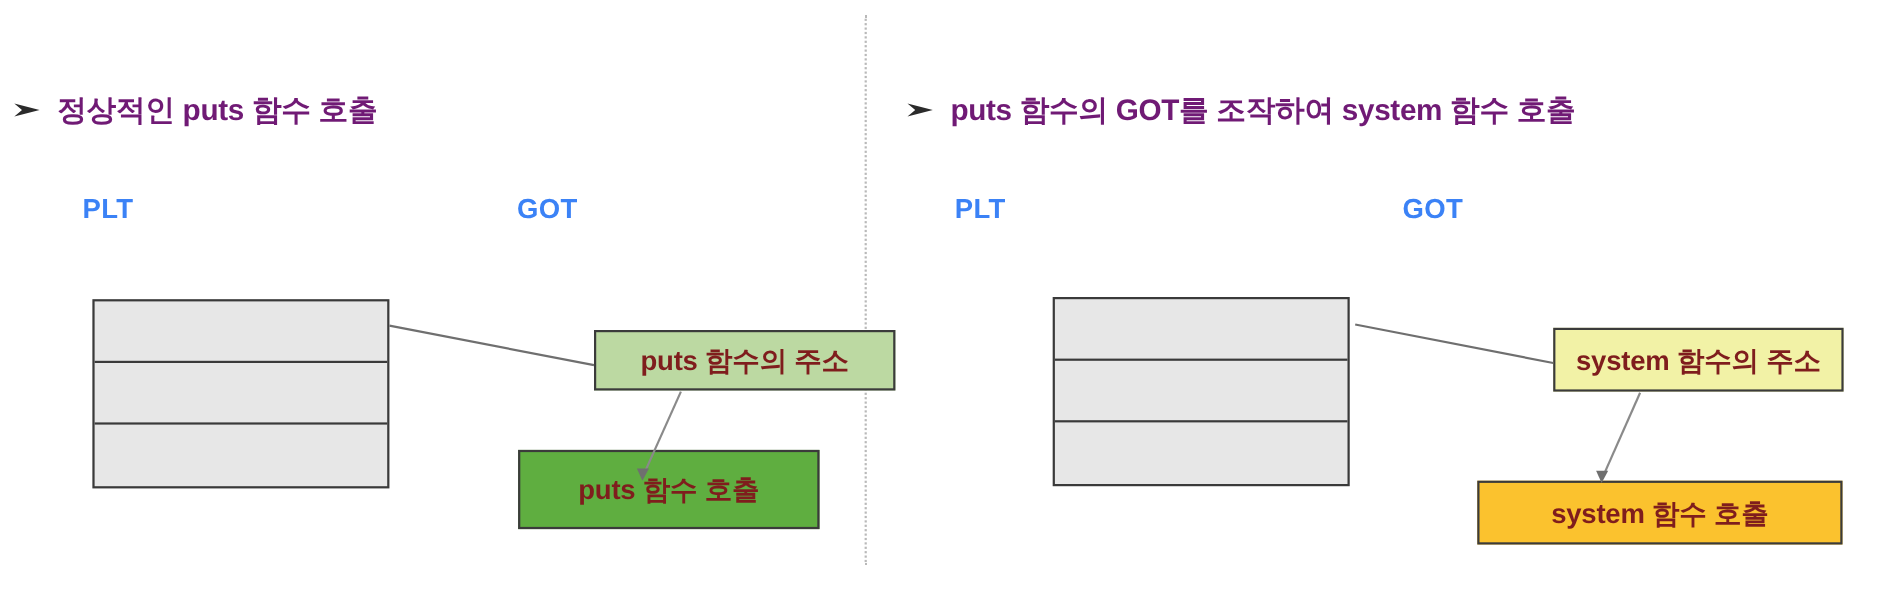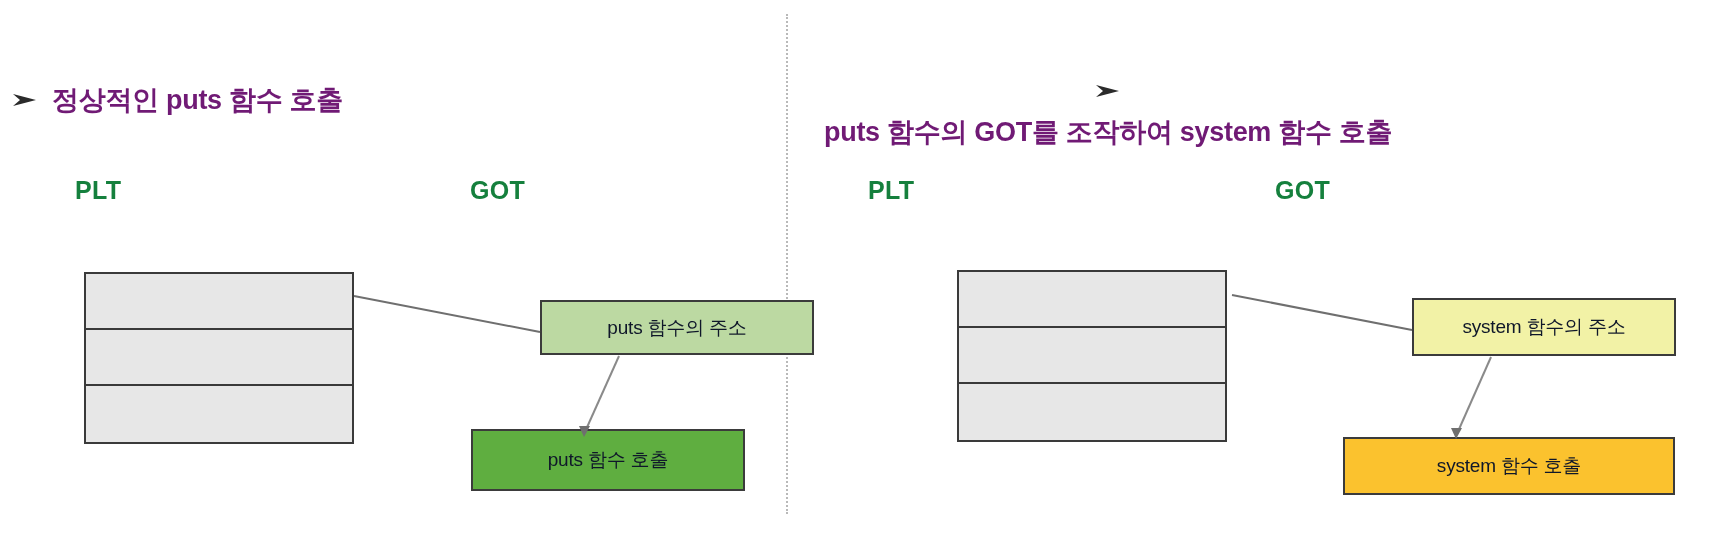--- a/index.html
+++ b/index.html
@@ -46,37 +46,37 @@
     align-items: center;
     gap: 14px;
     font-size: 27px;
     font-weight: bold;
     letter-spacing: -0.3px;
     white-space: nowrap;
     color: #701a75;
     justify-content: center;
   }
   .panel-left .panel-title  { left: 12px; }
-  .panel-right .panel-title { left: 24px; flex-direction: column; }
+  .panel-right .panel-title { left: 24px; }
 
   .bullet-arrow {
     display: inline-block;
     width: 26px;
     height: 18px;
     position: relative;
     flex: 0 0 auto;
   }
   .bullet-arrow svg { display: block; }
 
   
   .col-caption {
     position: absolute;
     font-size: 25px;
     font-weight: bold;
-    color: #15803d;
+    color: #3b82f6;
     letter-spacing: 0.3px;
   }
 
   
   .plt-table {
     position: absolute;
     width: 270px;
     height: 172px;
     border: 2.5px solid #3a3a3a;
     background: #e7e7e7;
@@ -90,32 +90,32 @@
   .plt-row:last-child { border-bottom: none; }
 
   
   .gbox {
     position: absolute;
     box-sizing: border-box;
     border: 2.5px solid #3b3b3b;
     display: flex;
     align-items: center;
     justify-content: center;
-    font-size: 19px;
-    font-weight: normal;
-    color: #0f172a;
+    font-size: 25px;
+    font-weight: bold;
+    color: #7f1d1d;
     letter-spacing: -0.2px;
     white-space: nowrap;
   }
   .box-got-entry-left {
     left: 540px; top: 300px; width: 274px; height: 55px;
     background: #bcd9a2;
   }
   .box-call-left {
-    left: 471px; top: 429px; width: 274px; height: 62px;
+    left: 471px; top: 409px; width: 274px; height: 72px;
     background: #5fae40;
   }
   .box-got-entry-right {
     left: 1412px; top: 298px; width: 264px; height: 58px;
     background: #f2f2a6;
   }
   .box-call-right {
     left: 1343px; top: 437px; width: 332px; height: 58px;
     background: #fbc22e;
   }

